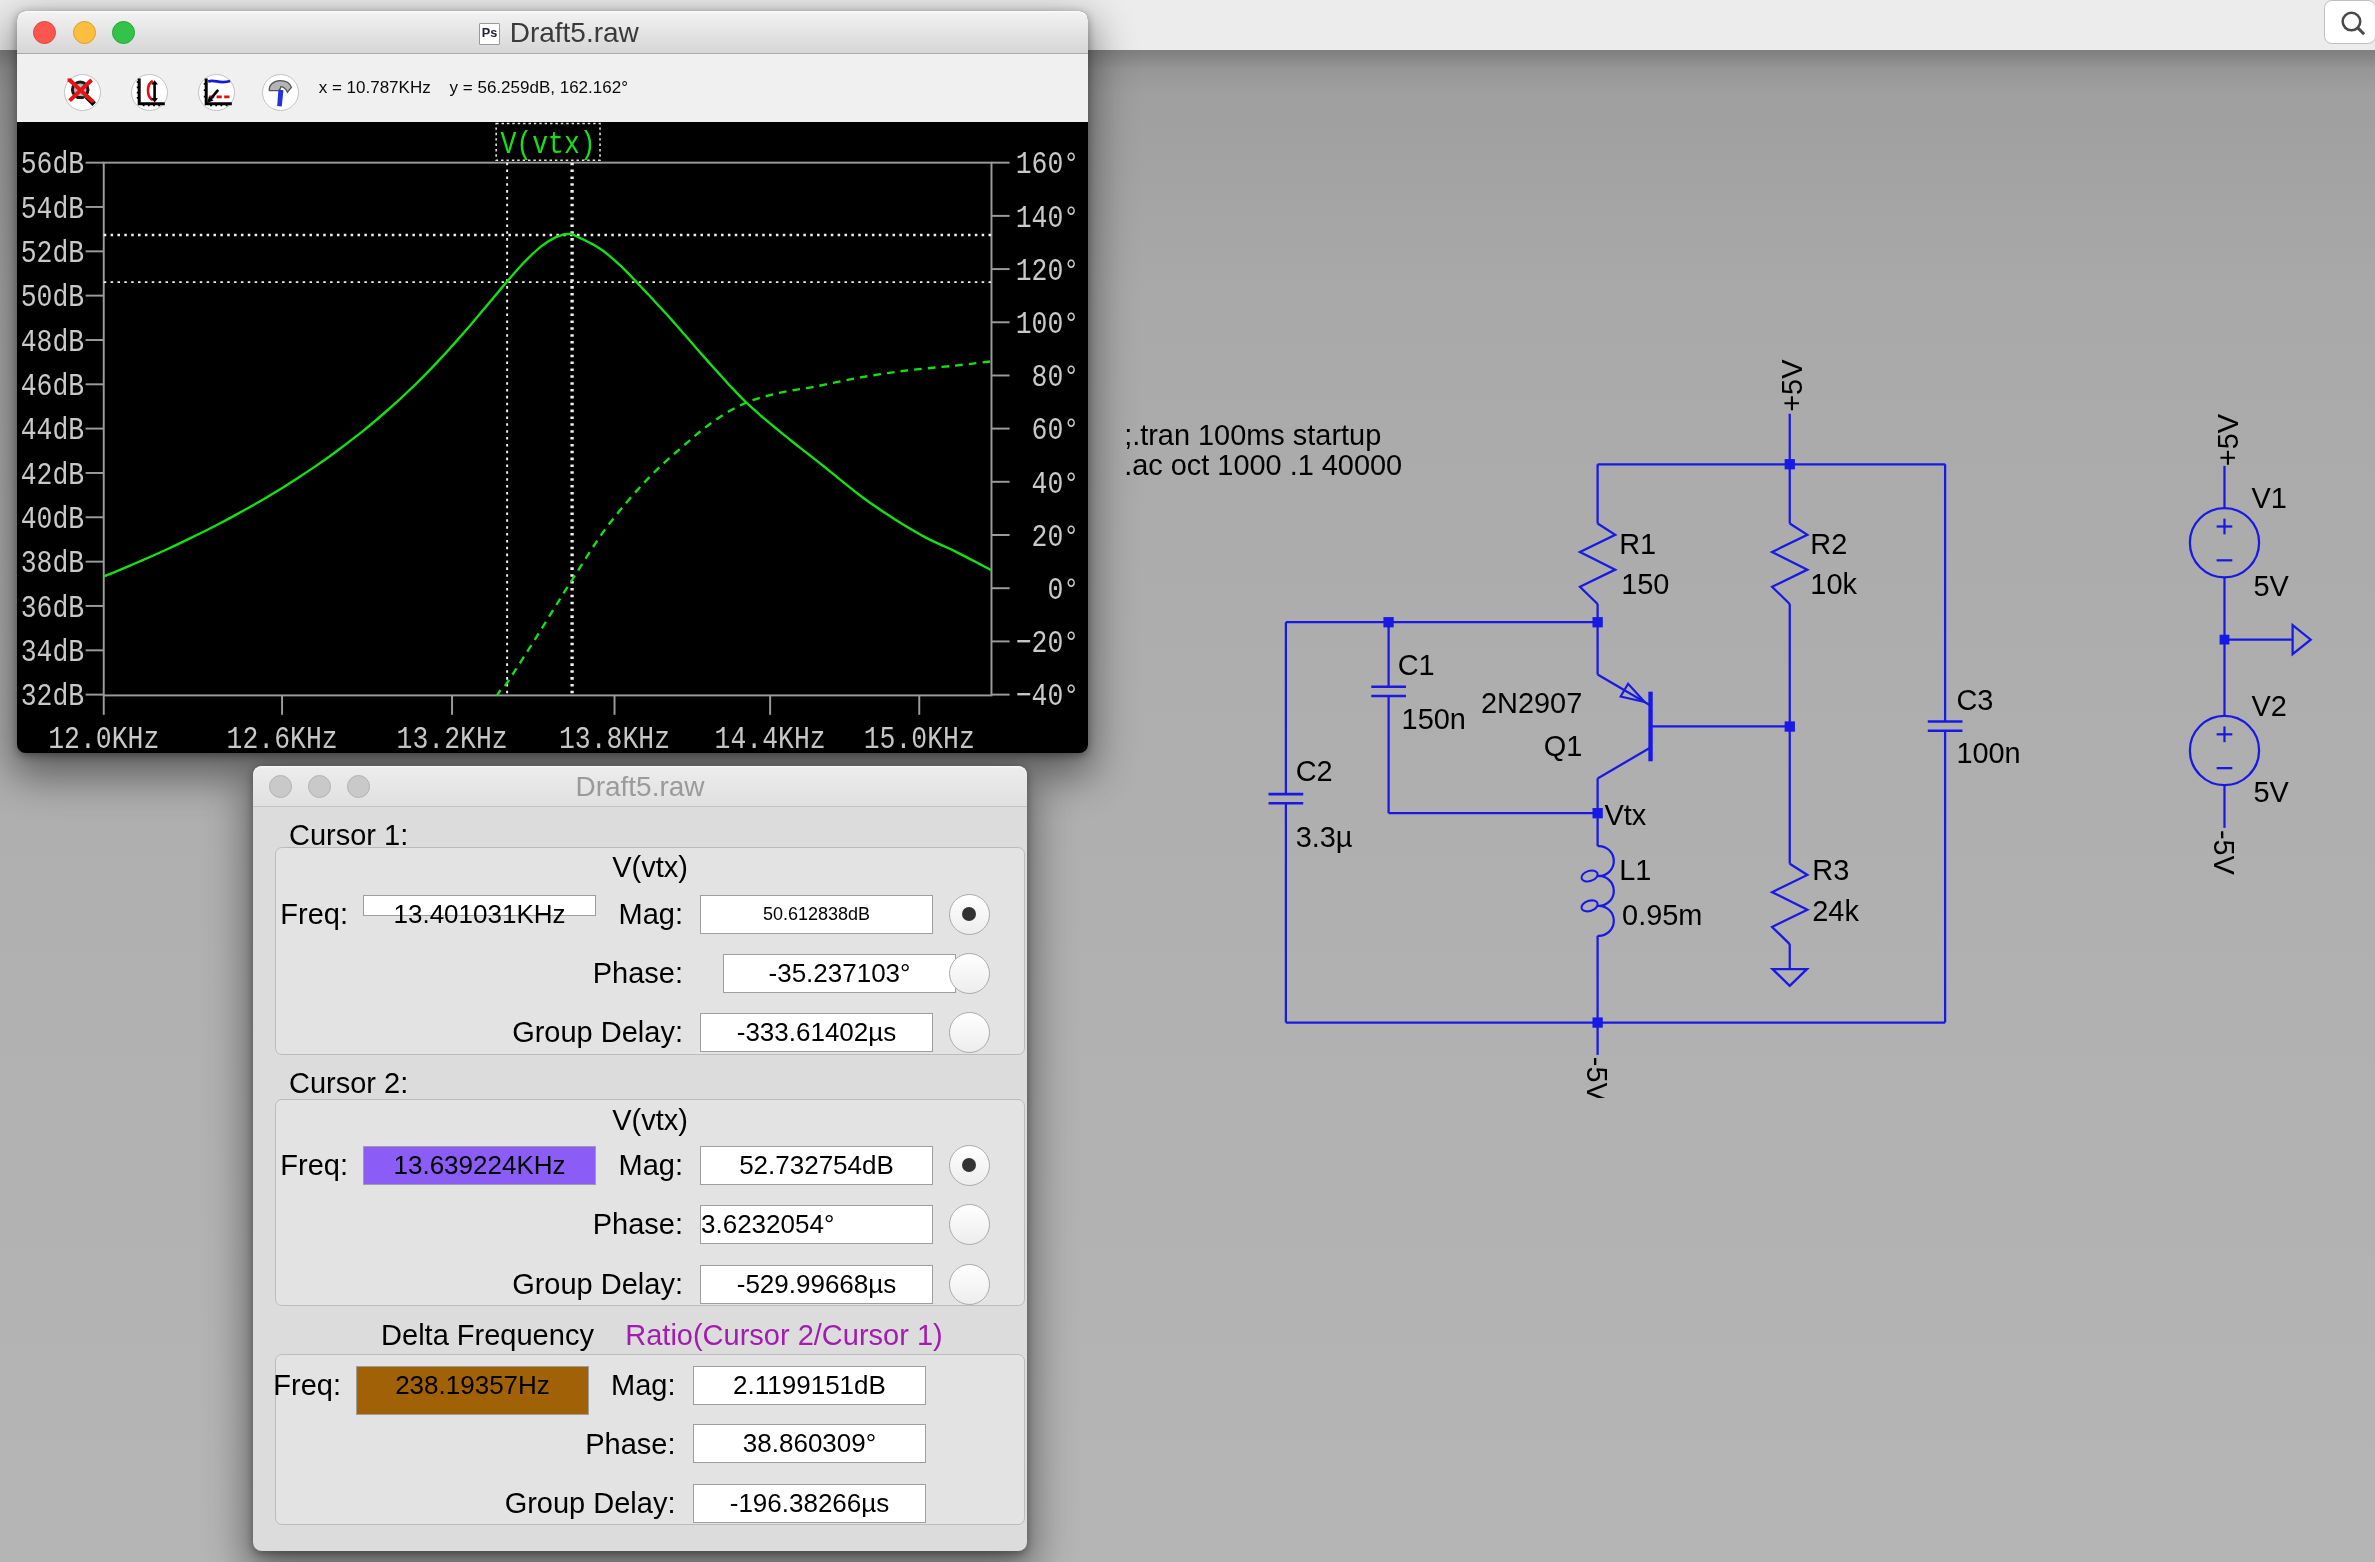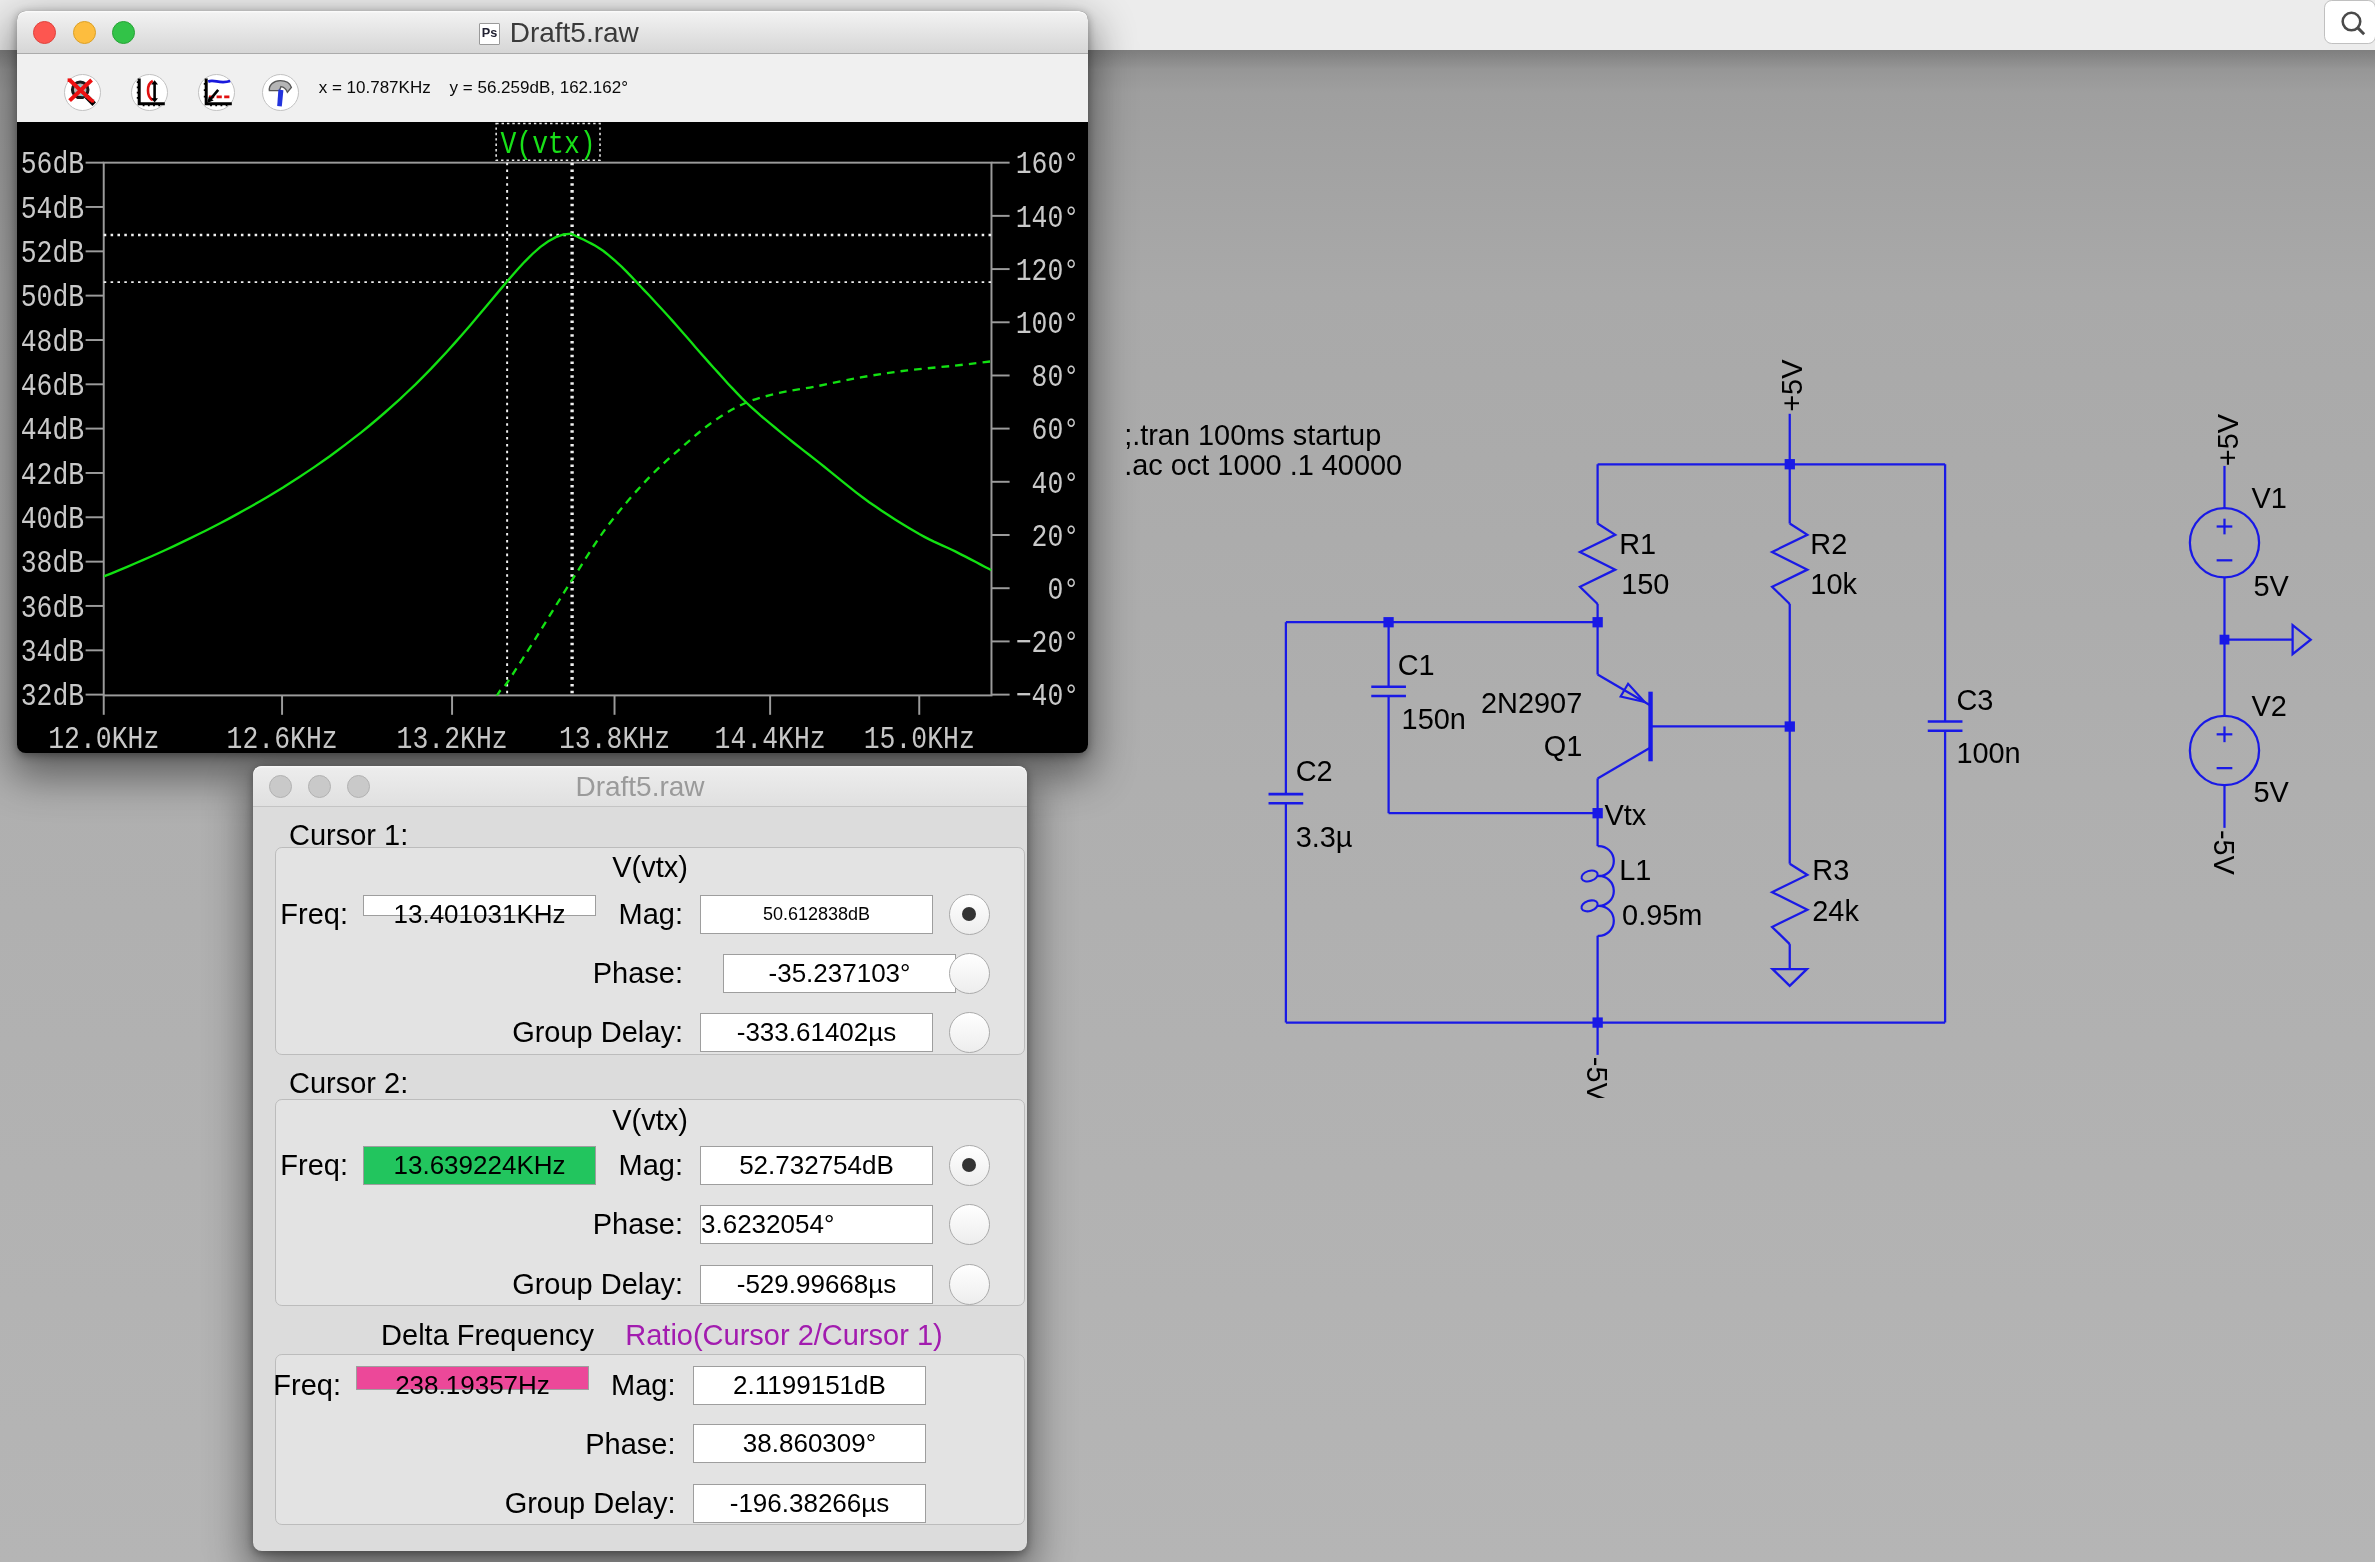--- a/index.html
+++ b/index.html
@@ -172,34 +172,34 @@
 <div style="position:absolute;left:38px;top:188px;width:392px;text-align:right;font-size:29px;color:#000;line-height:39px">Phase:</div>
 <div style="position:absolute;left:470px;top:188px;width:233px;height:39px;background:#fff;border:1.5px solid #9e9e9e;box-sizing:border-box;text-align:center;line-height:36px;font-size:26px;color:#000">-35.237103°</div>
 <div style="position:absolute;left:38px;top:247px;width:392px;text-align:right;font-size:29px;color:#000;line-height:39px">Group Delay:</div>
 <div style="position:absolute;left:447px;top:247px;width:233px;height:39px;background:#fff;border:1.5px solid #9e9e9e;box-sizing:border-box;text-align:center;line-height:36px;font-size:26px;color:#000">-333.61402µs</div>
 <div style="position:absolute;left:696px;top:128px;width:41px;height:41px;border-radius:50%;background:linear-gradient(#ffffff,#ededed);border:1.5px solid #ababab;box-sizing:border-box">
       <div style="position:absolute;left:11.8px;top:11.8px;width:14.7px;height:14.7px;border-radius:50%;background:#333"></div>
     </div>
 <div style="position:absolute;left:696px;top:187px;width:41px;height:41px;border-radius:50%;background:linear-gradient(#ffffff,#ededed);border:1.5px solid #ababab;box-sizing:border-box"></div>
 <div style="position:absolute;left:696px;top:246px;width:41px;height:41px;border-radius:50%;background:linear-gradient(#ffffff,#ededed);border:1.5px solid #ababab;box-sizing:border-box"></div>
 <div style="position:absolute;left:-297px;top:380px;width:392px;text-align:right;font-size:29px;color:#000;line-height:39px">Freq:</div>
-<div style="position:absolute;left:110px;top:380px;width:233px;height:39px;background:#22c55e;border:1.5px solid #9e9e9e;box-sizing:border-box;text-align:center;line-height:36px;font-size:26px;color:#000">13.639224KHz</div>
+<div style="position:absolute;left:110px;top:380px;width:233px;height:39px;background:#8b5cf6;border:1.5px solid #9e9e9e;box-sizing:border-box;text-align:center;line-height:36px;font-size:26px;color:#000">13.639224KHz</div>
 <div style="position:absolute;left:38px;top:380px;width:392px;text-align:right;font-size:29px;color:#000;line-height:39px">Mag:</div>
 <div style="position:absolute;left:447px;top:380px;width:233px;height:39px;background:#fff;border:1.5px solid #9e9e9e;box-sizing:border-box;text-align:center;line-height:36px;font-size:26px;color:#000">52.732754dB</div>
 <div style="position:absolute;left:38px;top:439px;width:392px;text-align:right;font-size:29px;color:#000;line-height:39px">Phase:</div>
 <div style="position:absolute;left:447px;top:439px;width:233px;height:39px;background:#fff;border:1.5px solid #9e9e9e;box-sizing:border-box;line-height:36px;font-size:26px;color:#000">3.6232054°</div>
 <div style="position:absolute;left:38px;top:499px;width:392px;text-align:right;font-size:29px;color:#000;line-height:39px">Group Delay:</div>
 <div style="position:absolute;left:447px;top:499px;width:233px;height:39px;background:#fff;border:1.5px solid #9e9e9e;box-sizing:border-box;text-align:center;line-height:36px;font-size:26px;color:#000">-529.99668µs</div>
 <div style="position:absolute;left:696px;top:379px;width:41px;height:41px;border-radius:50%;background:linear-gradient(#ffffff,#ededed);border:1.5px solid #ababab;box-sizing:border-box">
       <div style="position:absolute;left:11.8px;top:11.8px;width:14.7px;height:14.7px;border-radius:50%;background:#333"></div>
     </div>
 <div style="position:absolute;left:696px;top:438px;width:41px;height:41px;border-radius:50%;background:linear-gradient(#ffffff,#ededed);border:1.5px solid #ababab;box-sizing:border-box"></div>
 <div style="position:absolute;left:696px;top:498px;width:41px;height:41px;border-radius:50%;background:linear-gradient(#ffffff,#ededed);border:1.5px solid #ababab;box-sizing:border-box"></div>
 <div style="position:absolute;left:-304px;top:600px;width:392px;text-align:right;font-size:29px;color:#000;line-height:39px">Freq:</div>
-<div style="position:absolute;left:103px;top:600px;width:233px;height:24px;background:#ec4899;border:1.5px solid #9e9e9e;box-sizing:border-box;text-align:center;line-height:36px;font-size:26px;color:#000">238.19357Hz</div>
+<div style="position:absolute;left:103px;top:600px;width:233px;height:49px;background:#a16207;border:1.5px solid #9e9e9e;box-sizing:border-box;text-align:center;line-height:36px;font-size:26px;color:#000">238.19357Hz</div>
 <div style="position:absolute;left:30.5px;top:600px;width:392px;text-align:right;font-size:29px;color:#000;line-height:39px">Mag:</div>
 <div style="position:absolute;left:440px;top:600px;width:233px;height:39px;background:#fff;border:1.5px solid #9e9e9e;box-sizing:border-box;text-align:center;line-height:36px;font-size:26px;color:#000">2.1199151dB</div>
 <div style="position:absolute;left:30.5px;top:659px;width:392px;text-align:right;font-size:29px;color:#000;line-height:39px">Phase:</div>
 <div style="position:absolute;left:440px;top:658px;width:233px;height:39px;background:#fff;border:1.5px solid #9e9e9e;box-sizing:border-box;text-align:center;line-height:36px;font-size:26px;color:#000">38.860309°</div>
 <div style="position:absolute;left:30.5px;top:718px;width:392px;text-align:right;font-size:29px;color:#000;line-height:39px">Group Delay:</div>
 <div style="position:absolute;left:440px;top:718px;width:233px;height:39px;background:#fff;border:1.5px solid #9e9e9e;box-sizing:border-box;text-align:center;line-height:36px;font-size:26px;color:#000">-196.38266µs</div>
 </div>
 
 <svg style="position:absolute;left:1078px;top:353px" width="1298" height="745" viewBox="0 0 1324 760">
 <line x1="530.0" y1="113.5" x2="884.5" y2="113.5" stroke="#1919e6" stroke-width="2.3"></line>

